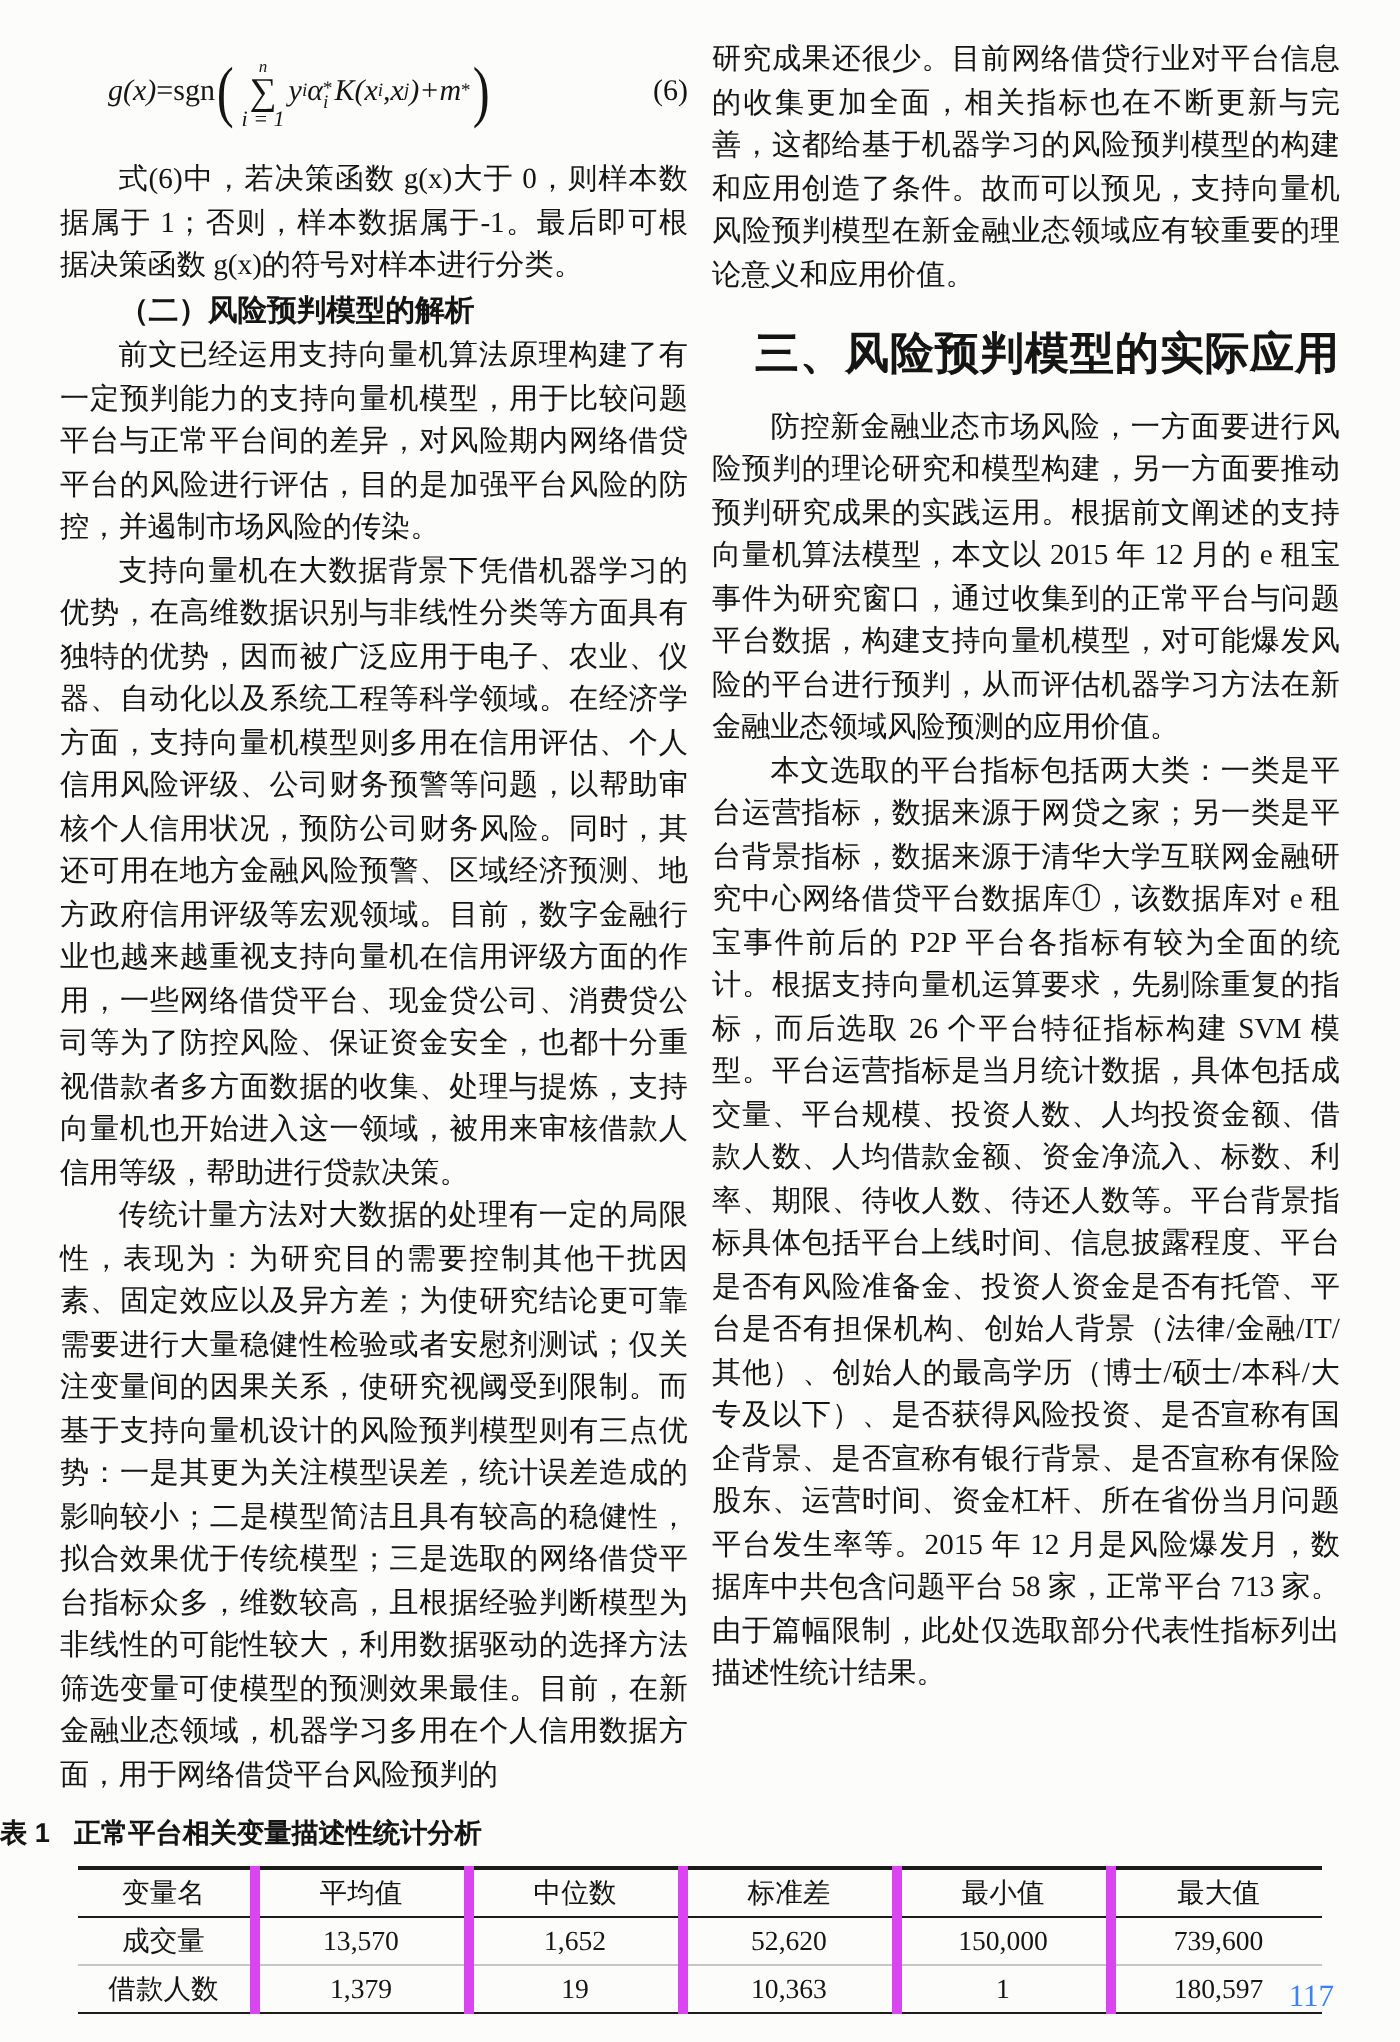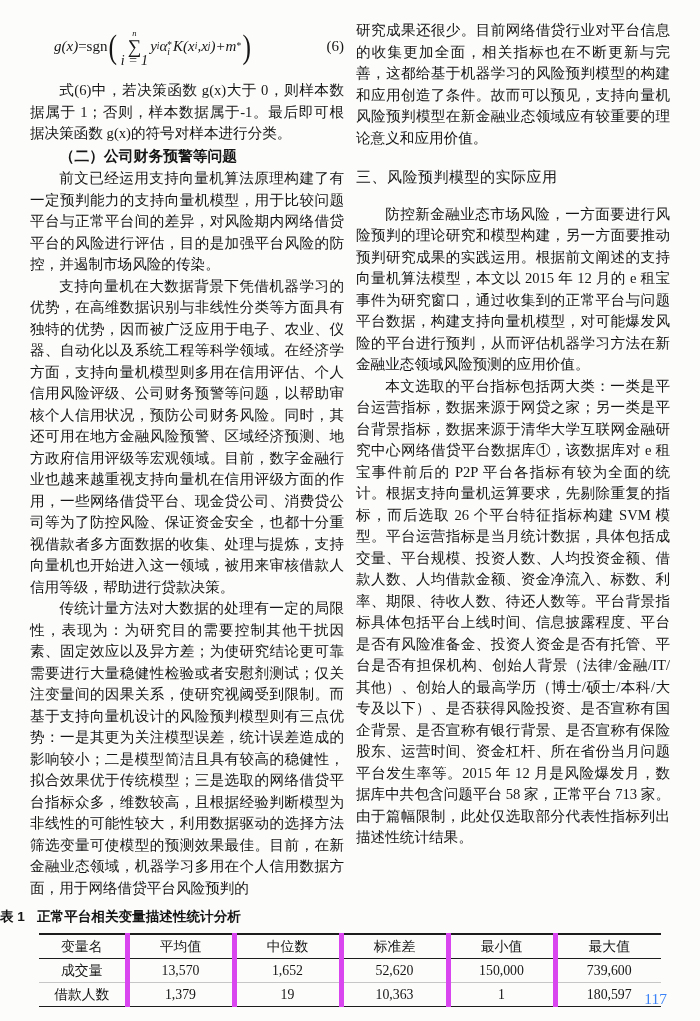--- a/index.html
+++ b/index.html
@@ -33,23 +33,23 @@
   .sub-heading{
     font-family:"Liberation Sans","DejaVu Sans",sans-serif;
     font-weight:700;
     font-size:14.8px;
     line-height:21.5px;
     text-indent:2em;
     margin:1px 0;
   }
   .section-heading{
     font-family:"Liberation Sans","DejaVu Sans",sans-serif;
-    font-weight:400;
-    font-size:15px;
-    text-align:left;
+    font-weight:700;
+    font-size:22px;
+    text-align:right;
     text-indent:0;
     margin:17px 0 16px 0;
     letter-spacing:0.5px;
   }
   
   .formula-row{
     display:flex;
     align-items:center;
     margin:4px 0 10px 0;
     height:46px;
@@ -70,21 +70,21 @@
     transform:scaleX(.75);
   }
   .sumstack{
     display:inline-flex;
     flex-direction:column;
     align-items:center;
     margin:0 2px;
   }
   .sum-n{font-size:8.5px;line-height:8px;font-style:italic;}
   .sum-sigma{font-size:19px;line-height:19px;}
-  .sum-lim{font-size:14px;line-height:9px;font-style:italic;}
+  .sum-lim{font-size:11px;line-height:9px;font-style:italic;}
   sub.f-sub{font-size:9.5px;}
   sup.f-sup{font-size:9.5px;}
   .stack2{
     display:inline-flex;
     flex-direction:column;
     align-items:flex-start;
     font-size:9.5px;
     line-height:7.5px;
     margin-right:1px;
     transform:translateY(2px);
@@ -163,21 +163,21 @@
             <sub class="f-sub f-it">j</sub>
             <span class="f-it">)+m</span>
             <sup class="f-sup">*</sup>
             <span class="bigparen">)</span>
           </span>
         <span class="eq-no">(6)</span>
       </div>
 
       <p class="indent">式(6)中，若决策函数 g(x)大于 0，则样本数据属于 1；否则，样本数据属于-1。最后即可根据决策函数 g(x)的符号对样本进行分类。</p>
 
-      <div class="sub-heading">（二）公司财务预警等问题</div>
+      <div class="sub-heading">（二）风险预判模型的解析</div>
 
       <p class="indent">前文已经运用支持向量机算法原理构建了有一定预判能力的支持向量机模型，用于比较问题平台与正常平台间的差异，对风险期内网络借贷平台的风险进行评估，目的是加强平台风险的防控，并遏制市场风险的传染。</p>
       <p class="indent">支持向量机在大数据背景下凭借机器学习的优势，在高维数据识别与非线性分类等方面具有独特的优势，因而被广泛应用于电子、农业、仪器、自动化以及系统工程等科学领域。在经济学方面，支持向量机模型则多用在信用评估、个人信用风险评级、公司财务预警等问题，以帮助审核个人信用状况，预防公司财务风险。同时，其还可用在地方金融风险预警、区域经济预测、地方政府信用评级等宏观领域。目前，数字金融行业也越来越重视支持向量机在信用评级方面的作用，一些网络借贷平台、现金贷公司、消费贷公司等为了防控风险、保证资金安全，也都十分重视借款者多方面数据的收集、处理与提炼，支持向量机也开始进入这一领域，被用来审核借款人信用等级，帮助进行贷款决策。</p>
       <p class="indent">传统计量方法对大数据的处理有一定的局限性，表现为：为研究目的需要控制其他干扰因素、固定效应以及异方差；为使研究结论更可靠需要进行大量稳健性检验或者安慰剂测试；仅关注变量间的因果关系，使研究视阈受到限制。而基于支持向量机设计的风险预判模型则有三点优势：一是其更为关注模型误差，统计误差造成的影响较小；二是模型简洁且具有较高的稳健性，拟合效果优于传统模型；三是选取的网络借贷平台指标众多，维数较高，且根据经验判断模型为非线性的可能性较大，利用数据驱动的选择方法筛选变量可使模型的预测效果最佳。目前，在新金融业态领域，机器学习多用在个人信用数据方面，用于网络借贷平台风险预判的</p>
     </div>
 
     <div class="col">
       <p>研究成果还很少。目前网络借贷行业对平台信息的收集更加全面，相关指标也在不断更新与完善，这都给基于机器学习的风险预判模型的构建和应用创造了条件。故而可以预见，支持向量机风险预判模型在新金融业态领域应有较重要的理论意义和应用价值。</p>
 
       <div class="section-heading">三、风险预判模型的实际应用</div>

